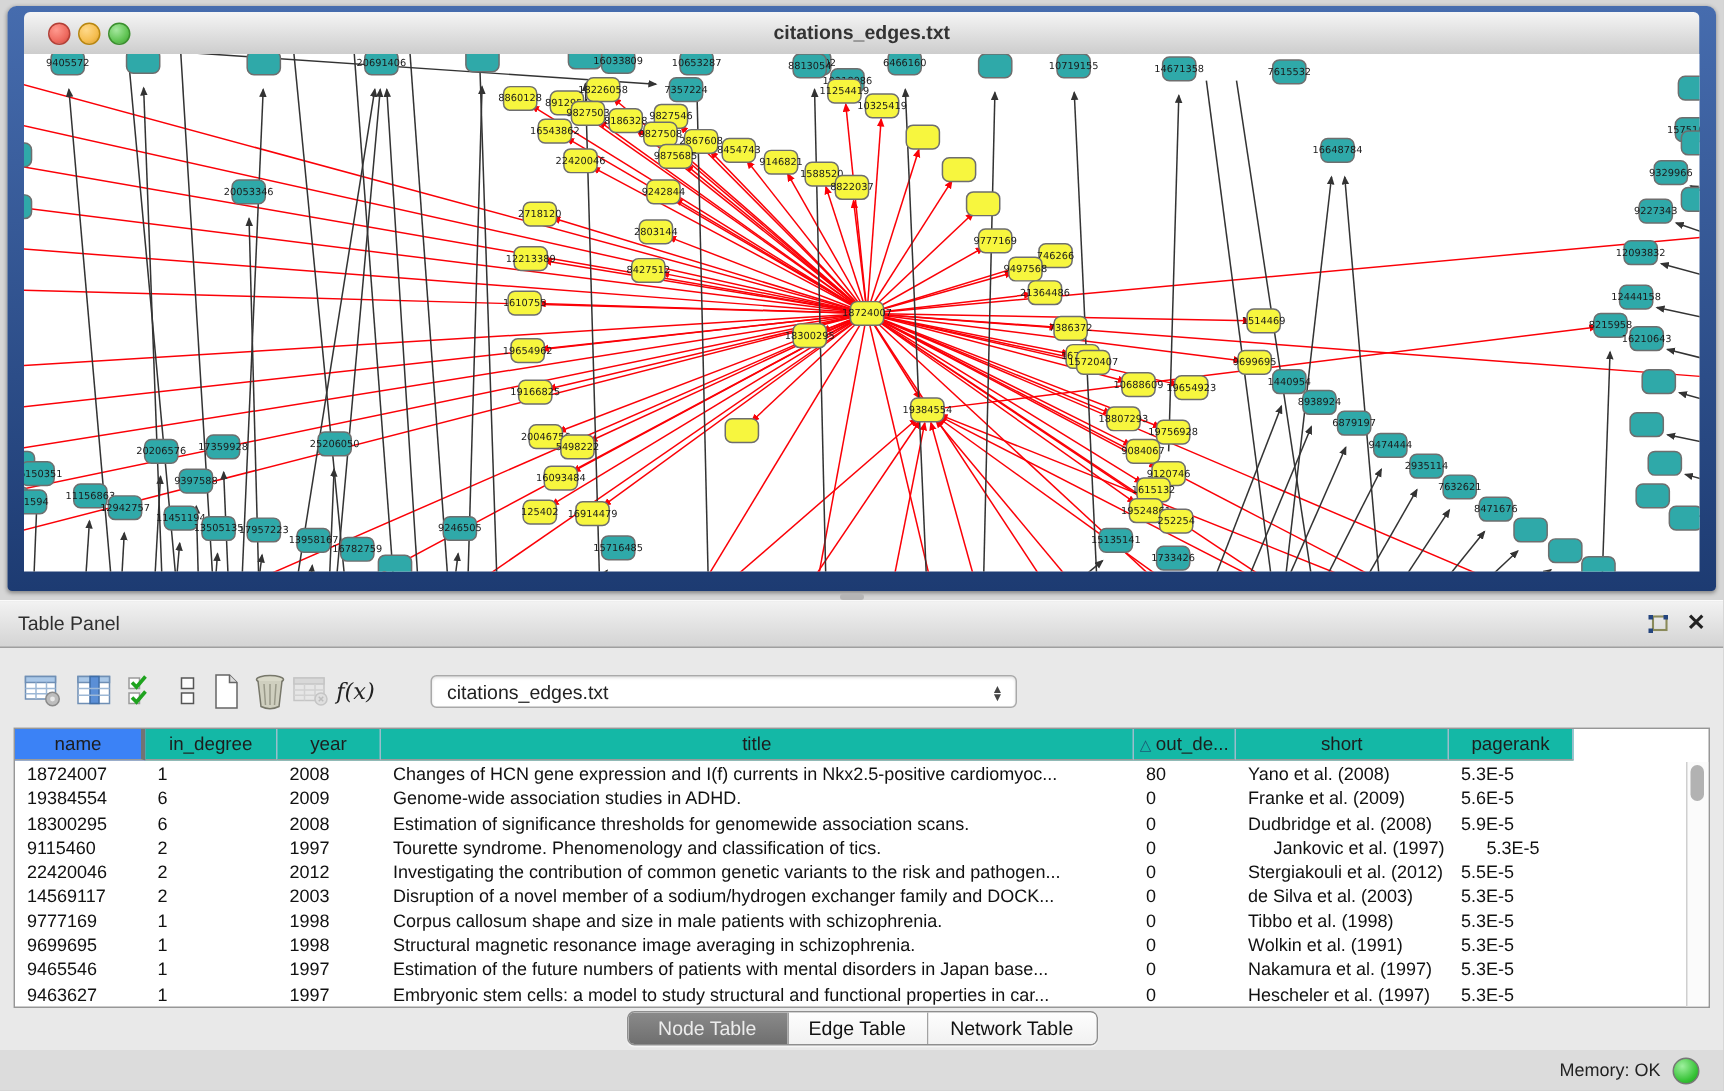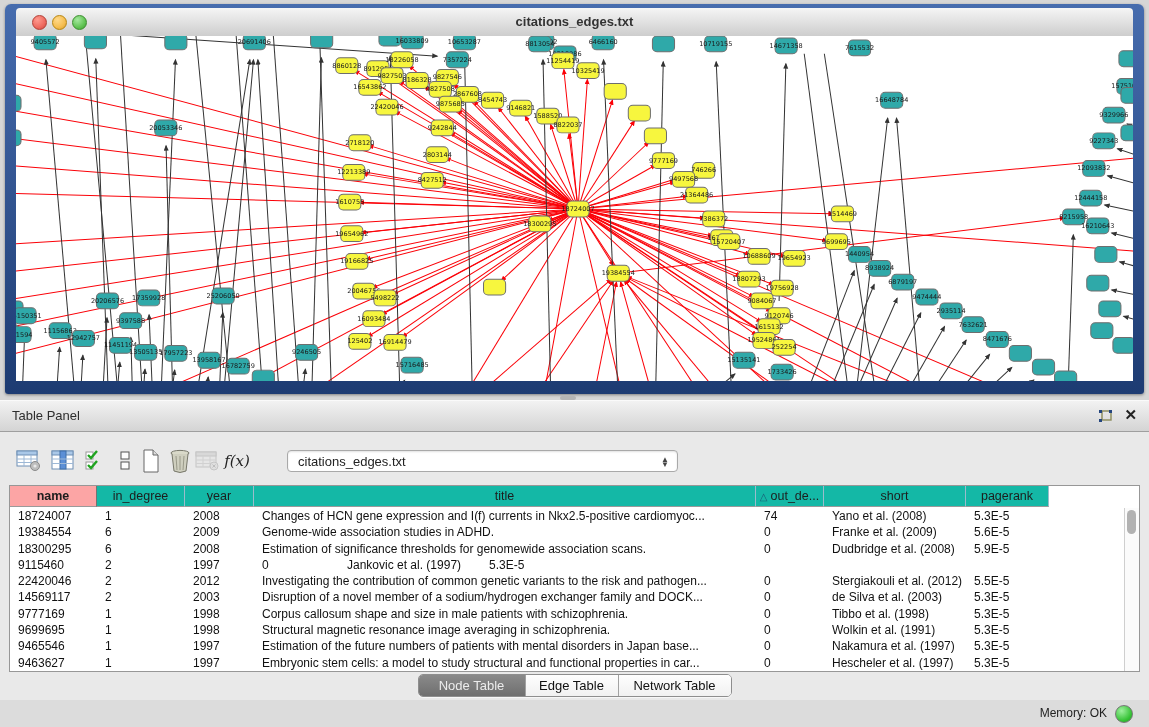--- a/index.html
+++ b/index.html
@@ -41,21 +41,21 @@
     border:1px solid #a9a9a9;border-radius:4px;font-size:13px;color:#222;line-height:22px;
     padding-left:10px;box-sizing:border-box;box-shadow:inset 0 1px 2px rgba(0,0,0,.12);}
   #selector-stepper{position:absolute;right:8px;top:0;height:22px;font-size:8px;color:#444;
     display:flex;flex-direction:column;justify-content:center;line-height:5px;}
 
   #dtable{position:absolute;left:9px;top:485px;width:1131px;height:187px;background:#fff;
     border:1px solid #979797;box-sizing:border-box;overflow:hidden;}
   #thead{position:absolute;left:0;top:0;height:22px;display:flex;}
   .hcell{height:21px;line-height:21px;text-align:center;font-size:12.5px;color:#1d1d1d;
     border-right:1px solid #9bbccb;border-bottom:1px solid #9a9a9a;box-sizing:border-box;background:#14b8a6;}
-  .hcell.gray{background:#fca5a5;border-right:1px solid #737373;font-weight:bold;}
+  .hcell.gray{background:#3b82f6;border-right:3px solid #737373;}
   .sort-tri{font-size:10px;color:#1b5a74;margin-right:3px;}
   #tbody{position:absolute;left:0;top:22px;right:14px;}
   .trow{display:flex;height:16.3px;line-height:16.3px;font-size:12px;color:#111;white-space:nowrap;}
   .tcell{overflow:hidden;padding-left:8px;box-sizing:border-box;}
   #vscroll{position:absolute;right:0;top:22px;bottom:0;width:14px;background:#fbfbfb;border-left:1px solid #cfcfcf;}
   #vthumb{position:absolute;left:2px;top:2px;width:9px;height:24px;border-radius:5px;background:#b2b2b2;}
 
   #tabs{position:absolute;left:50%;top:674px;transform:translateX(-50%);display:flex;height:21px;
     border:1px solid #8e8e8e;border-radius:5px;overflow:hidden;background:#fdfdfd;
     box-shadow:0 1px 1px rgba(255,255,255,.7);}
@@ -556,21 +556,21 @@
         <div class="hcell" style="width: 68px;"><span class="sort-tri">△</span>out_de...</div>
         <div class="hcell" style="width: 142px;">short</div>
         <div class="hcell" style="width: 83px;">pagerank</div>
       </div>
     <div id="tbody">
         <div class="trow">
           <div class="tcell" style="width: 87px;">18724007</div>
           <div class="tcell" style="width: 88px;">1</div>
           <div class="tcell" style="width: 69px;">2008</div>
           <div class="tcell" style="width: 502px;">Changes of HCN gene expression and I(f) currents in Nkx2.5-positive cardiomyoc...</div>
-          <div class="tcell" style="width: 68px;">74</div>
+          <div class="tcell" style="width: 68px;">80</div>
           <div class="tcell" style="width: 142px;">Yano et al. (2008)</div>
           <div class="tcell" style="width: 83px;">5.3E-5</div>
         </div>
         <div class="trow">
           <div class="tcell" style="width: 87px;">19384554</div>
           <div class="tcell" style="width: 88px;">6</div>
           <div class="tcell" style="width: 69px;">2009</div>
           <div class="tcell" style="width: 502px;">Genome-wide association studies in ADHD.</div>
           <div class="tcell" style="width: 68px;">0</div>
           <div class="tcell" style="width: 142px;">Franke et al. (2009)</div>
@@ -582,20 +582,21 @@
           <div class="tcell" style="width: 69px;">2008</div>
           <div class="tcell" style="width: 502px;">Estimation of significance thresholds for genomewide association scans.</div>
           <div class="tcell" style="width: 68px;">0</div>
           <div class="tcell" style="width: 142px;">Dudbridge et al. (2008)</div>
           <div class="tcell" style="width: 83px;">5.9E-5</div>
         </div>
         <div class="trow">
           <div class="tcell" style="width: 87px;">9115460</div>
           <div class="tcell" style="width: 88px;">2</div>
           <div class="tcell" style="width: 69px;">1997</div>
+          <div class="tcell" style="width: 502px;">Tourette syndrome. Phenomenology and classification of tics.</div>
           <div class="tcell" style="width: 68px;">0</div>
           <div class="tcell" style="width: 142px; margin-left: 17px;">Jankovic et al. (1997)</div>
           <div class="tcell" style="width: 83px;">5.3E-5</div>
         </div>
         <div class="trow">
           <div class="tcell" style="width: 87px;">22420046</div>
           <div class="tcell" style="width: 88px;">2</div>
           <div class="tcell" style="width: 69px;">2012</div>
           <div class="tcell" style="width: 502px;">Investigating the contribution of common genetic variants to the risk and pathogen...</div>
           <div class="tcell" style="width: 68px;">0</div>

